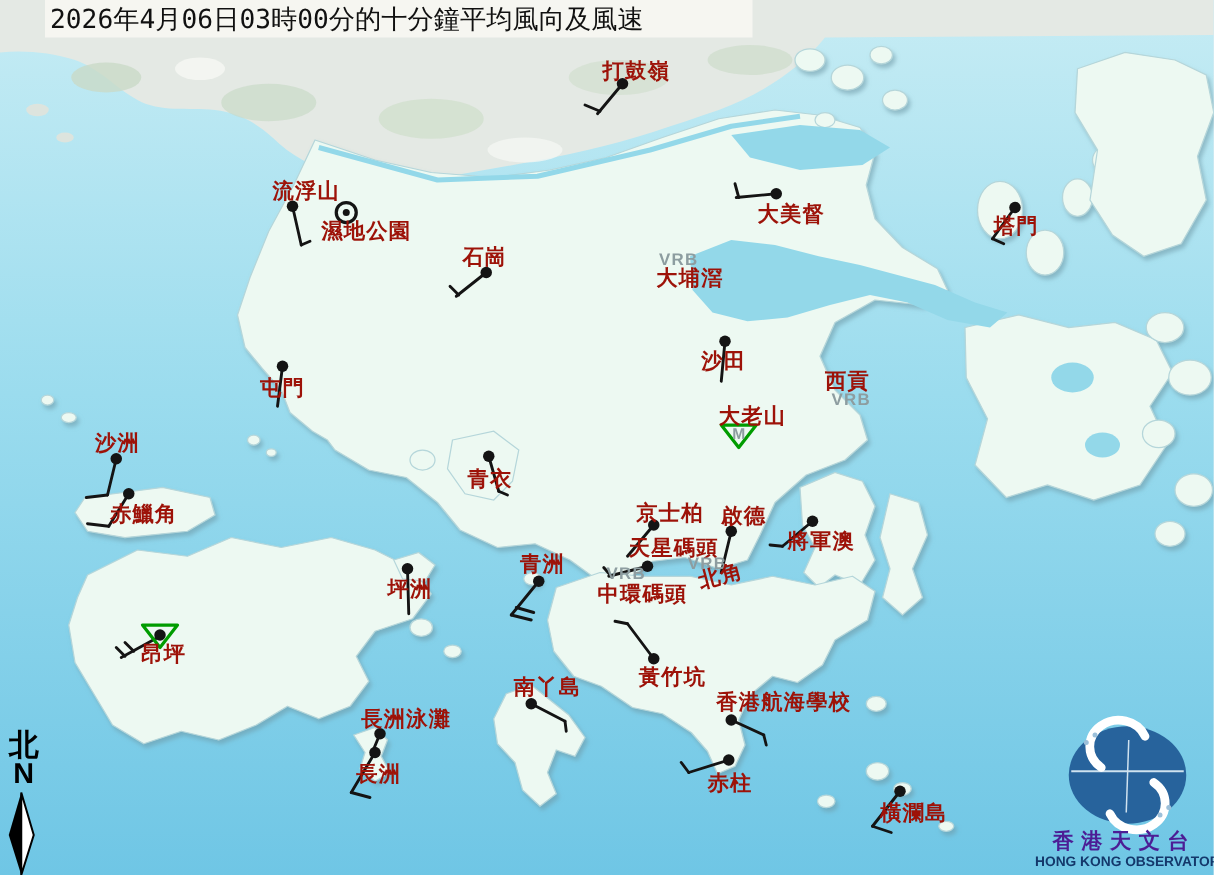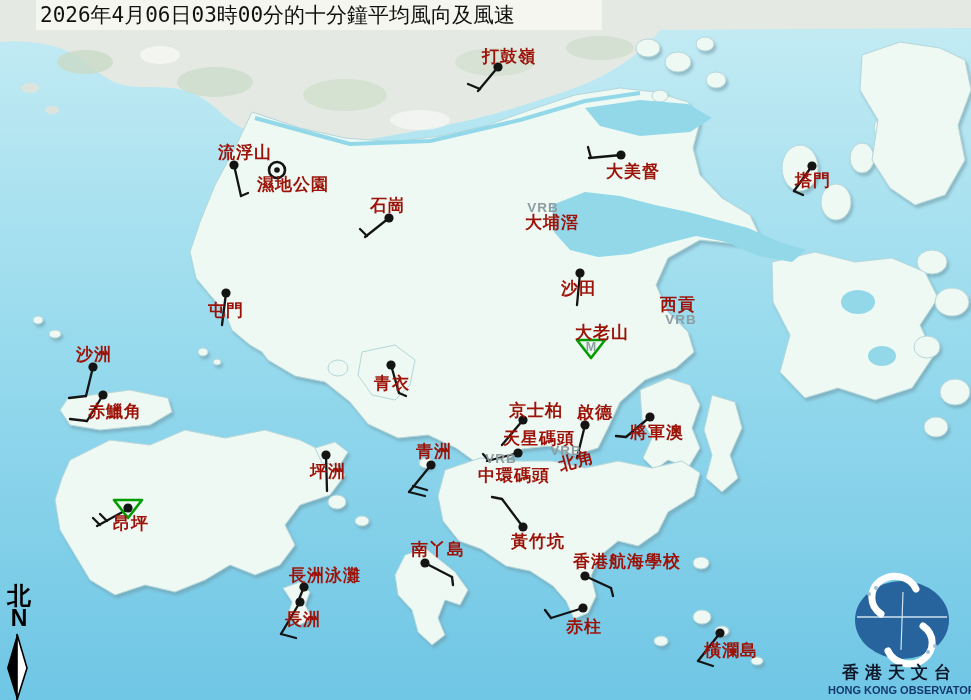--- a/index.html
+++ b/index.html
@@ -15,21 +15,21 @@
             font-family:"DejaVu Serif","Liberation Serif",serif;}
   .vrb-label{font-size:13.5px;font-weight:bold;letter-spacing:1px;
              font-family:"Liberation Sans","DejaVu Sans",sans-serif;}
   .m-label{font-size:12.5px;font-weight:bold;
            font-family:"Liberation Sans","DejaVu Sans",sans-serif;}
   #compass{position:absolute;left:2px;top:584px;width:34px;text-align:center;}
   #compass .cjk{font-size:24px;font-weight:bold;color:#000;line-height:1.0;}
   #compass .lat{font-size:23px;font-weight:bold;color:#000;line-height:0.9;
                 font-family:"Liberation Sans",sans-serif;}
   #logo{position:absolute;left:828px;top:578px;width:143px;height:122px;text-align:center;}
-  #logo .cjk{font-size:17px;font-weight:bold;color:#0f172a;letter-spacing:6px;
+  #logo .cjk{font-size:17px;font-weight:bold;color:#4c1d95;letter-spacing:6px;
              margin-top:1px;}
   #logo .en{font-size:11px;font-weight:bold;color:#14386b;letter-spacing:0px;
             font-family:"Liberation Sans",sans-serif;white-space:nowrap;}
 </style>
 </head>
 <body>
 
 <div id="stage">
 
   <svg id="map" width="971" height="700" viewBox="0 0 971 700">

